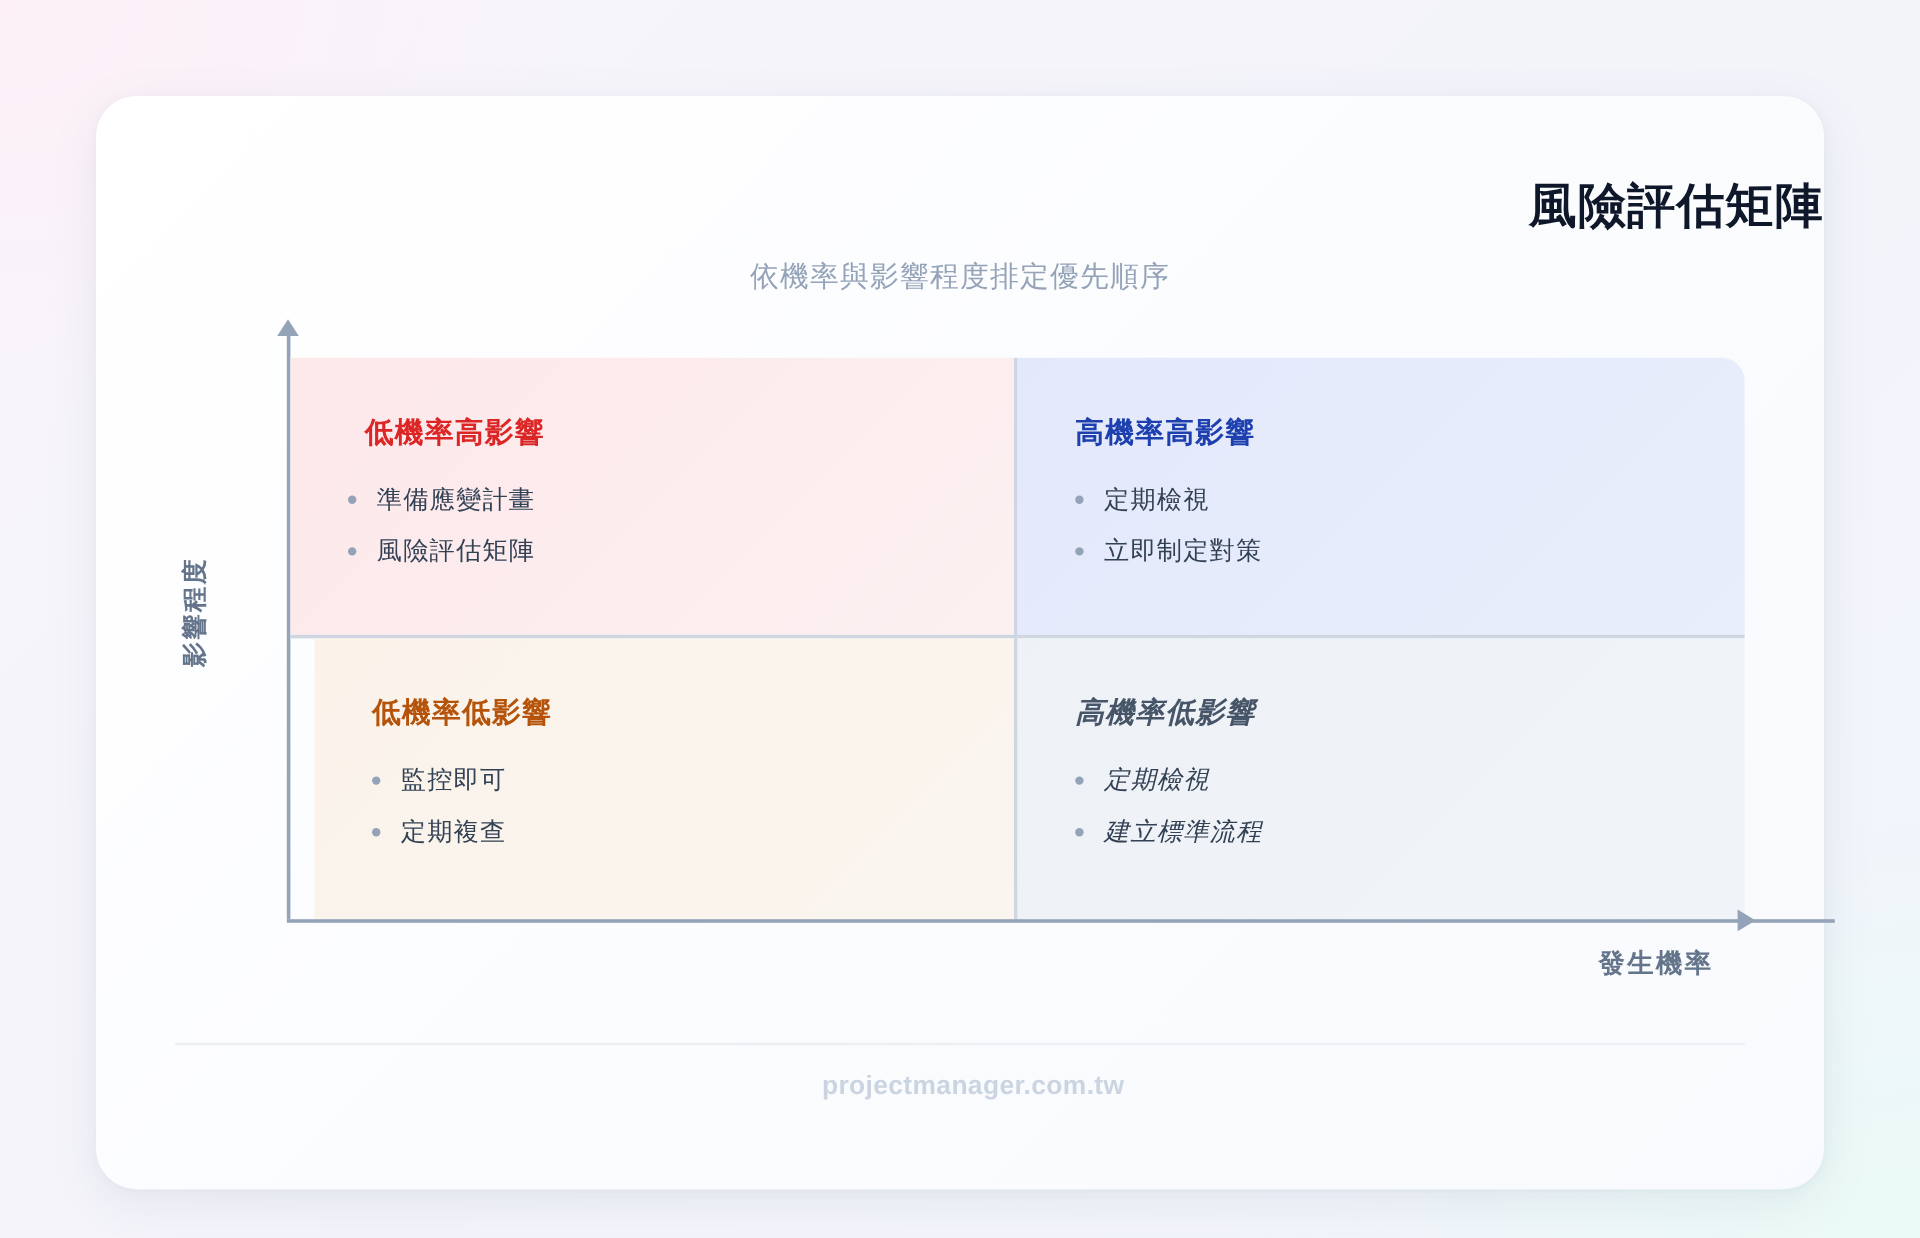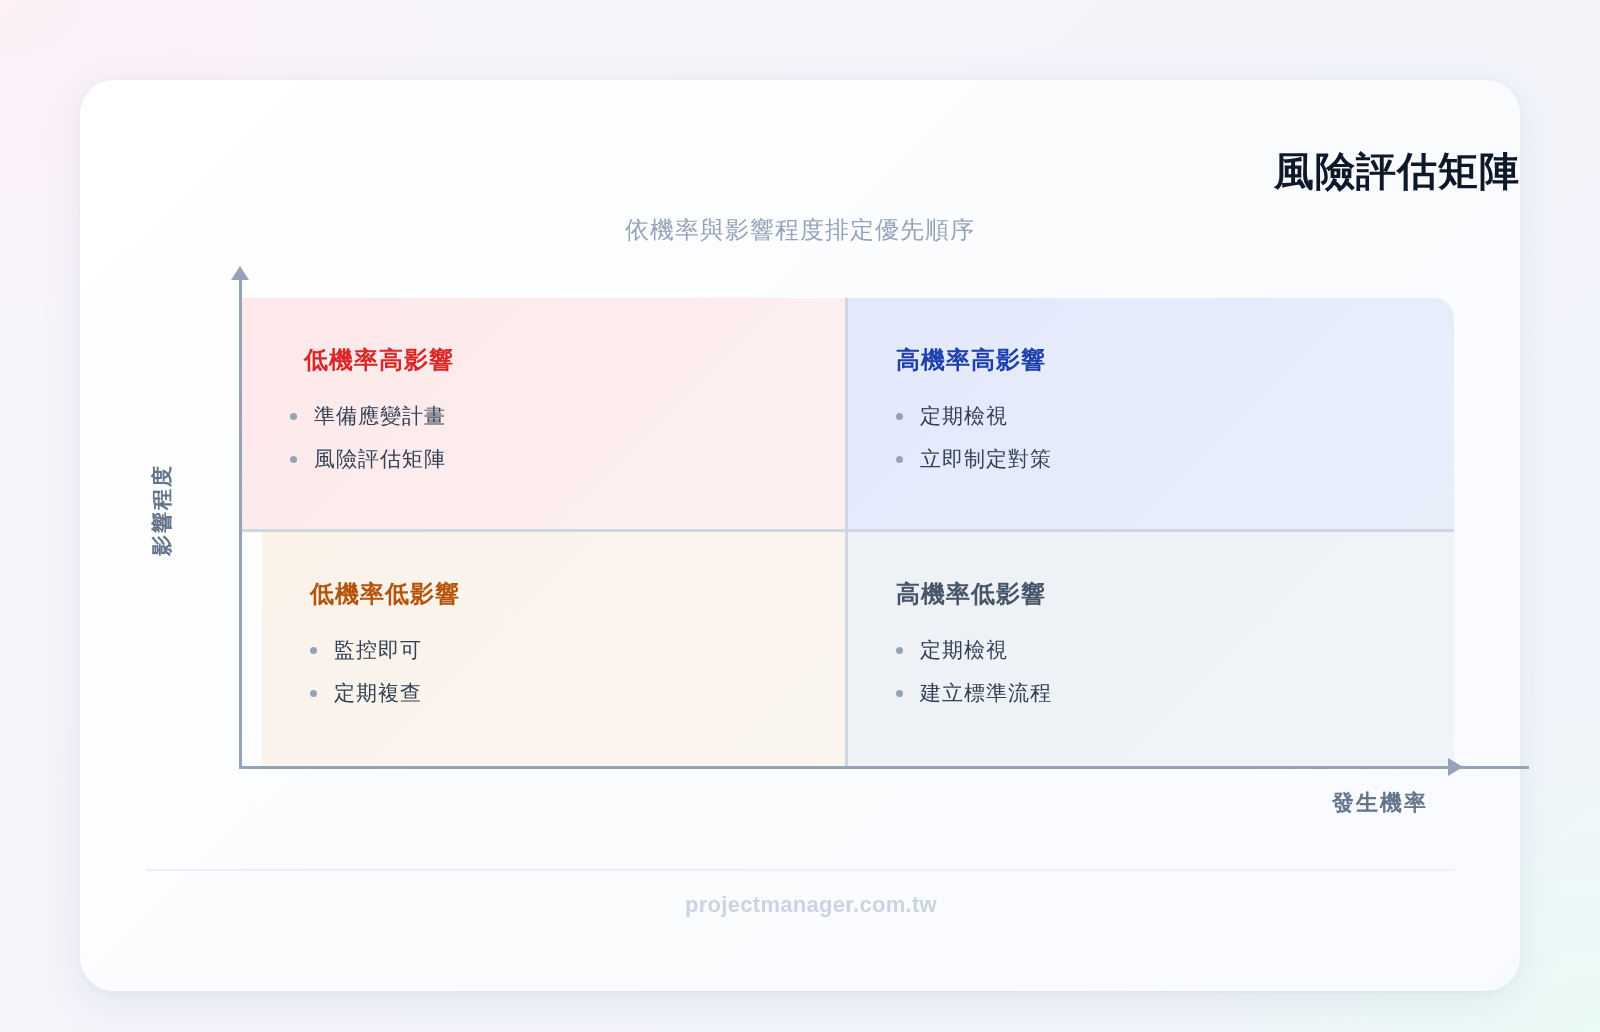--- a/index.html
+++ b/index.html
@@ -101,21 +101,21 @@
     border-top-right-radius: 20px;
     overflow: hidden;
   }
   .quad {
     position: relative;
     padding: 46px 0 0 48px;
   }
   .quad.tl { background: linear-gradient(135deg, #fde8ea 0%, #fcf0f1 100%); border-right: 3px solid #cfd6e2; border-bottom: 3px solid #cfd6e2; }
   .quad.tr { background: linear-gradient(135deg, #e3e9fb 0%, #e9eefb 100%); border-bottom: 3px solid #cfd6e2; padding-left: 48px; }
   .quad.bl { background: linear-gradient(135deg, #fbf3ea 0%, #faf5ef 100%); border-right: 3px solid #cfd6e2; margin-left: 20px; }
-  .quad.br { background: linear-gradient(135deg, #eef1f6 0%, #f0f3f7 100%); }
+  .quad.br { background: linear-gradient(135deg, #eef1f6 0%, #f0f3f7 100%); font-style: italic; }
   .quad-title {
     font-size: 24px;
     font-weight: bold;
     letter-spacing: 1px;
     margin-bottom: 26px;
     line-height: 32px;
   }
   .quad.tl .quad-title { color: #dc2626; margin-left: 14px; }
   .quad.tr .quad-title { color: #1e40af; }
   .quad.bl .quad-title { color: #b45309; }

